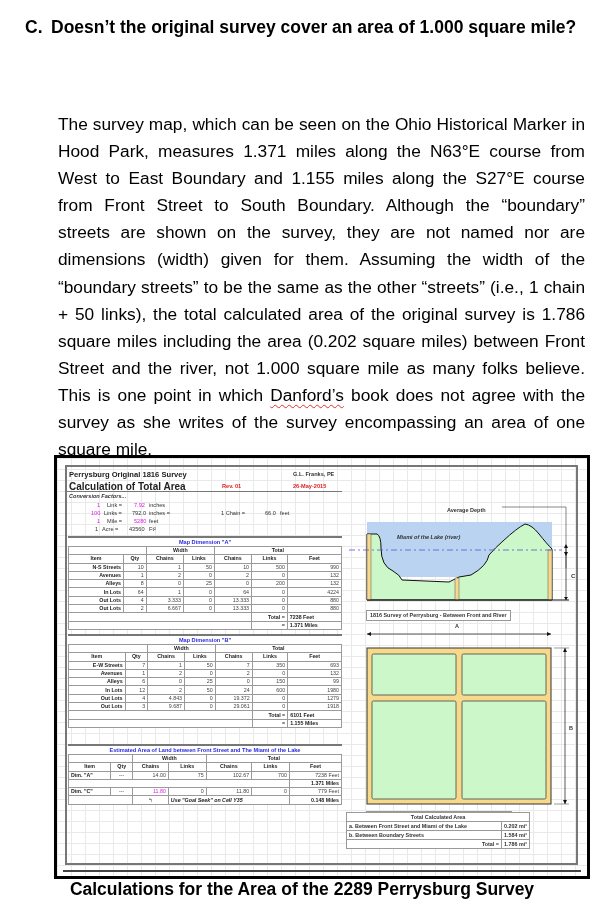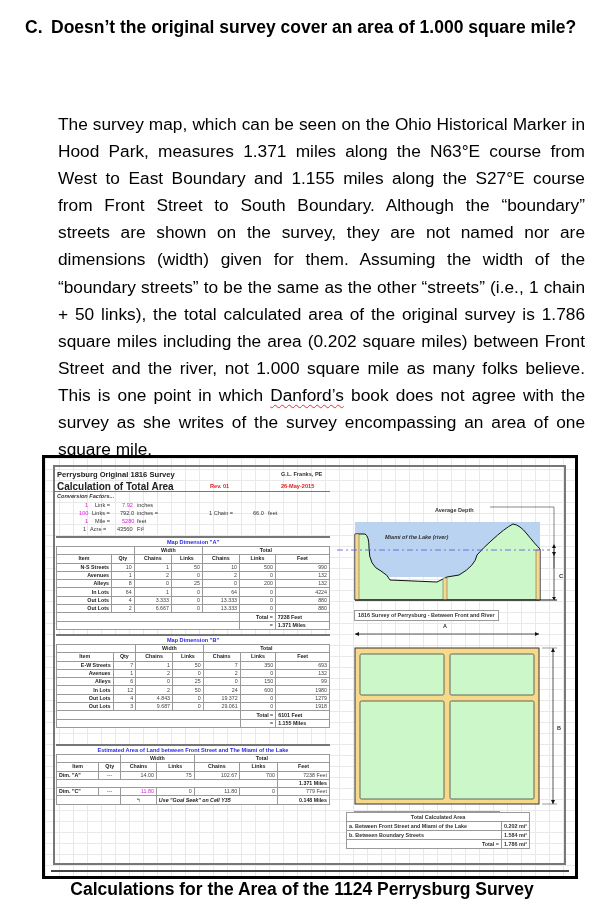--- a/index.html
+++ b/index.html
@@ -4,21 +4,21 @@
 <style>
   html, body { margin:0; padding:0; background:#fff; }
   body { width:604px; height:913px; position:relative; overflow:hidden; font-family:"Liberation Sans", "DejaVu Sans", sans-serif; color:#000; }
 
   .heading { position:absolute; left:25px; top:14px; width:560px; font-weight:bold; font-size:17.5px; line-height:27px; }
   .heading .lbl { position:absolute; left:0; top:0; }
   .heading .txt { margin-left:26px; text-align:justify; text-align-last:left; }
   .para { position:absolute; left:58px; top:72px; width:527px; font-size:17.3px; line-height:27.1px; text-align:justify; text-align-last:left;margin-top:39px; }
   .squiggle { text-decoration:underline wavy #d33; text-decoration-thickness:1px; text-underline-offset:3px; }
 
-  .figure { position:absolute; left:42px; top:455px; width:530px; height:418px; border:3px solid #000; background:#fff; overflow:hidden;
+  .figure { position:absolute; left:54px; top:455px; width:530px; height:418px; border:3px solid #000; background:#fff; overflow:hidden;
     background-image: linear-gradient(#e9e9e9 1px, transparent 1px), linear-gradient(90deg, #e9e9e9 1px, transparent 1px);
     background-size: 14px 11px; }
   .sheet { position:absolute; left:8px; top:7px; width:509px; height:396px; border:2px solid #777; }
   .bottomrule { position:absolute; left:6px; right:6px; bottom:4px; height:2px; background:#444; }
 
   .tiny { font-size:5.6px; line-height:7px; color:#333; }
   .abs { position:absolute; white-space:nowrap; }
   .b { font-weight:bold; }
   .pink { color:#e022e0; }
   .red { color:#e02020; font-weight:bold; }
@@ -369,13 +369,13 @@
     <td>b. Between Boundary Streets</td>
     <td><span>1.584</span> <span>mi²</span></td>
   </tr>
   <tr>
     <td style="text-align:right;">Total =</td>
     <td><span>1.786</span> <span>mi²</span></td>
   </tr>
 </tbody>
   </table>
 
-<div class="caption">Calculations for the Area of the 1124 Perrysburg Survey</div>
+<div class="caption">Calculations for the Area of the 2289 Perrysburg Survey</div>
 
 </body></html>

